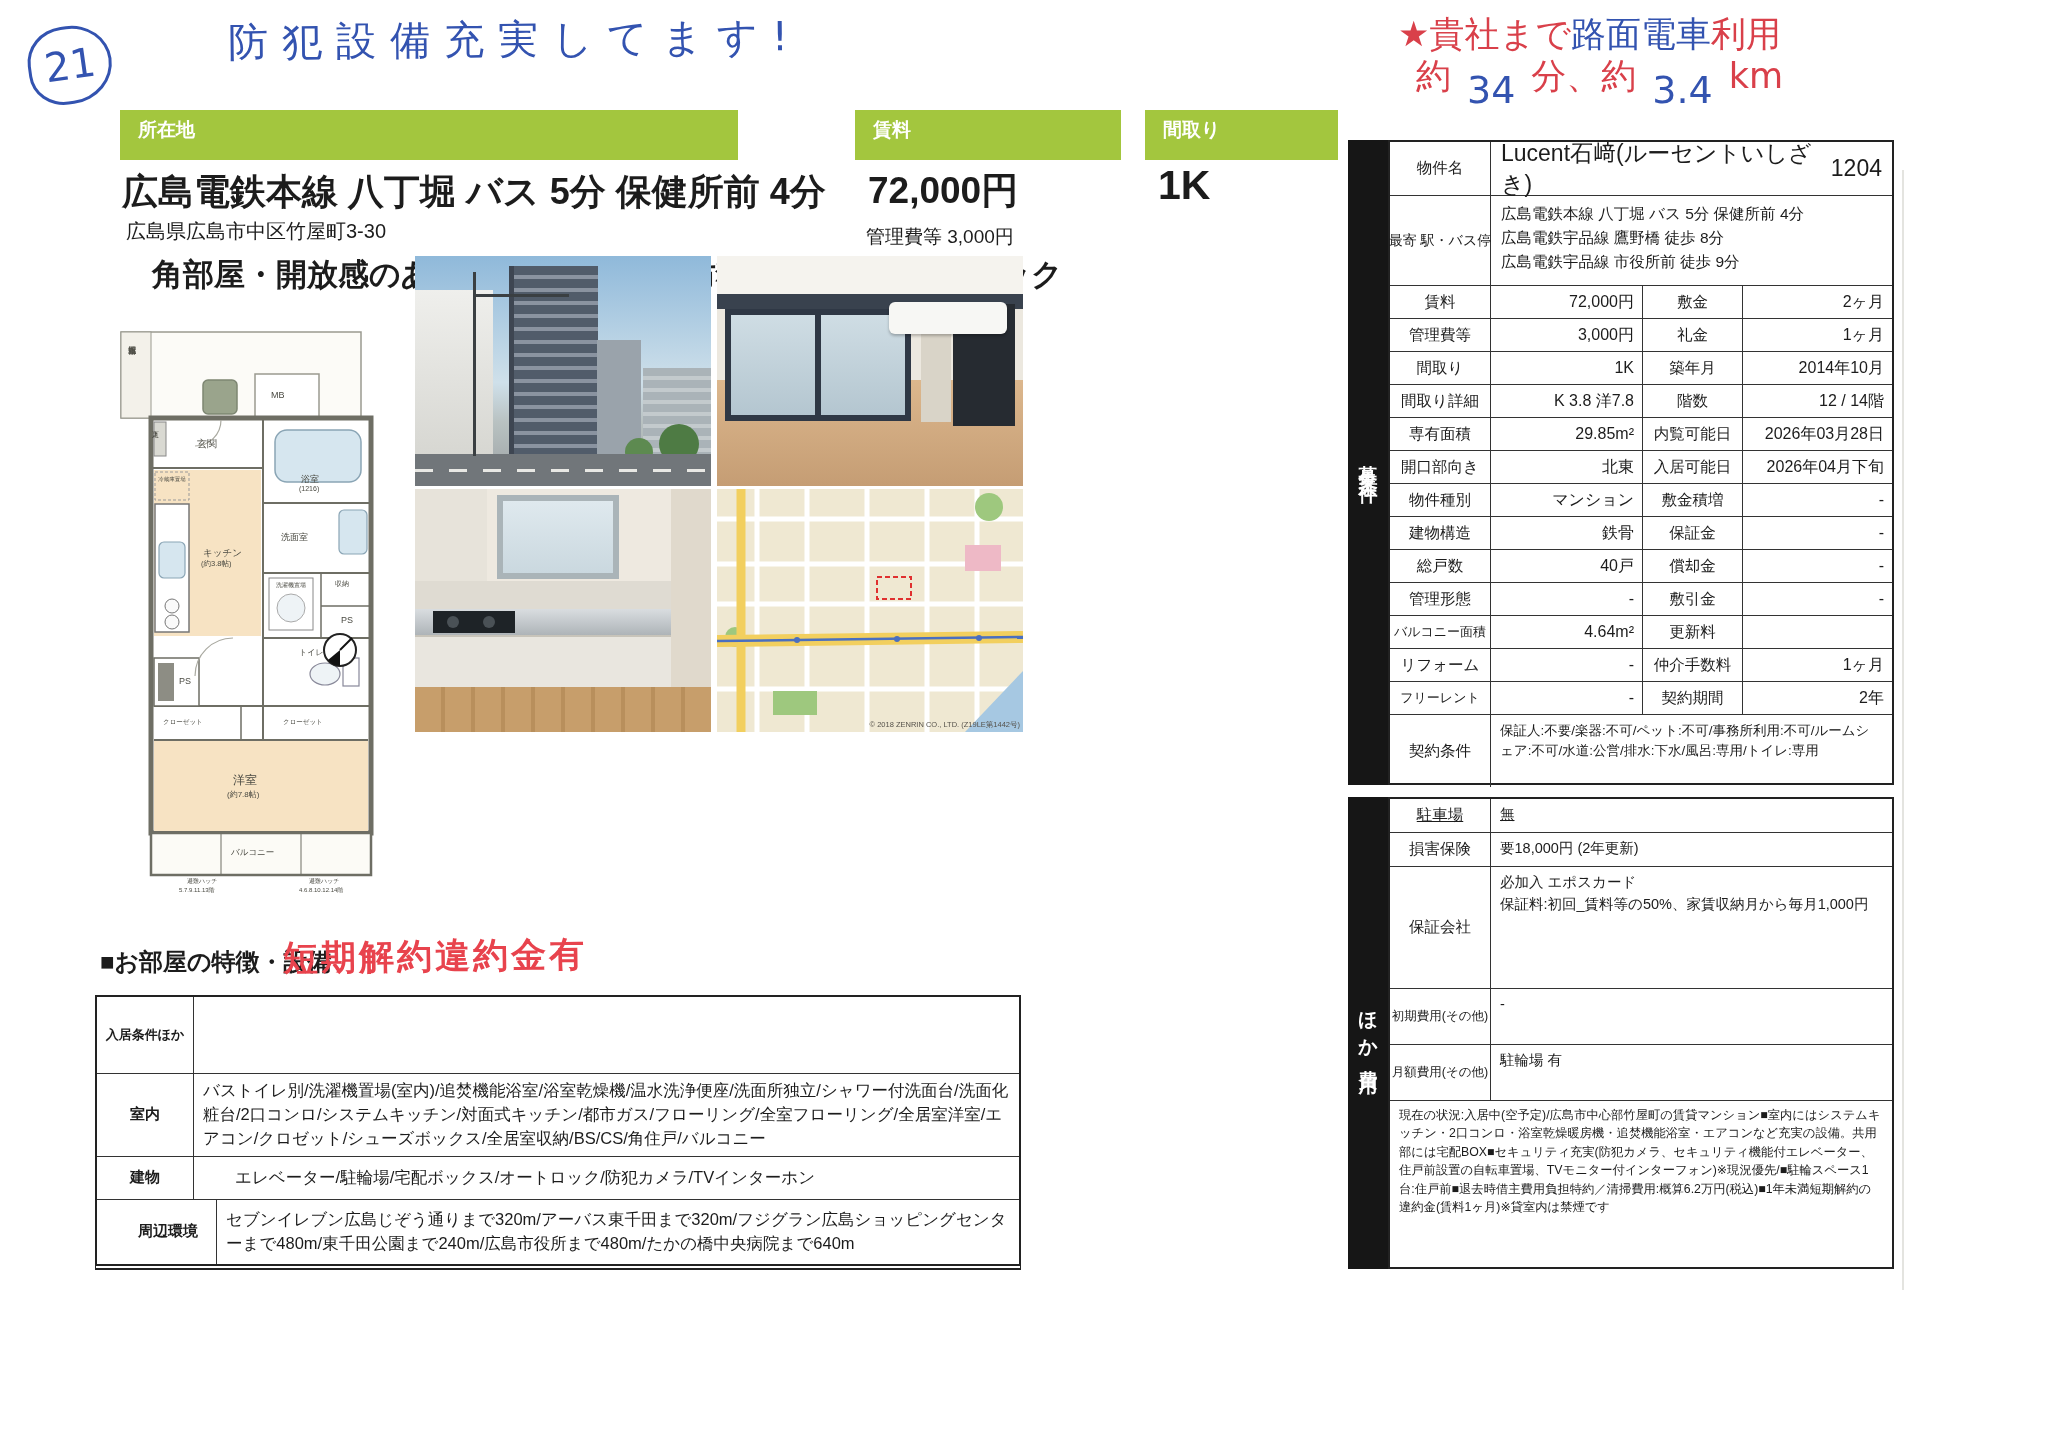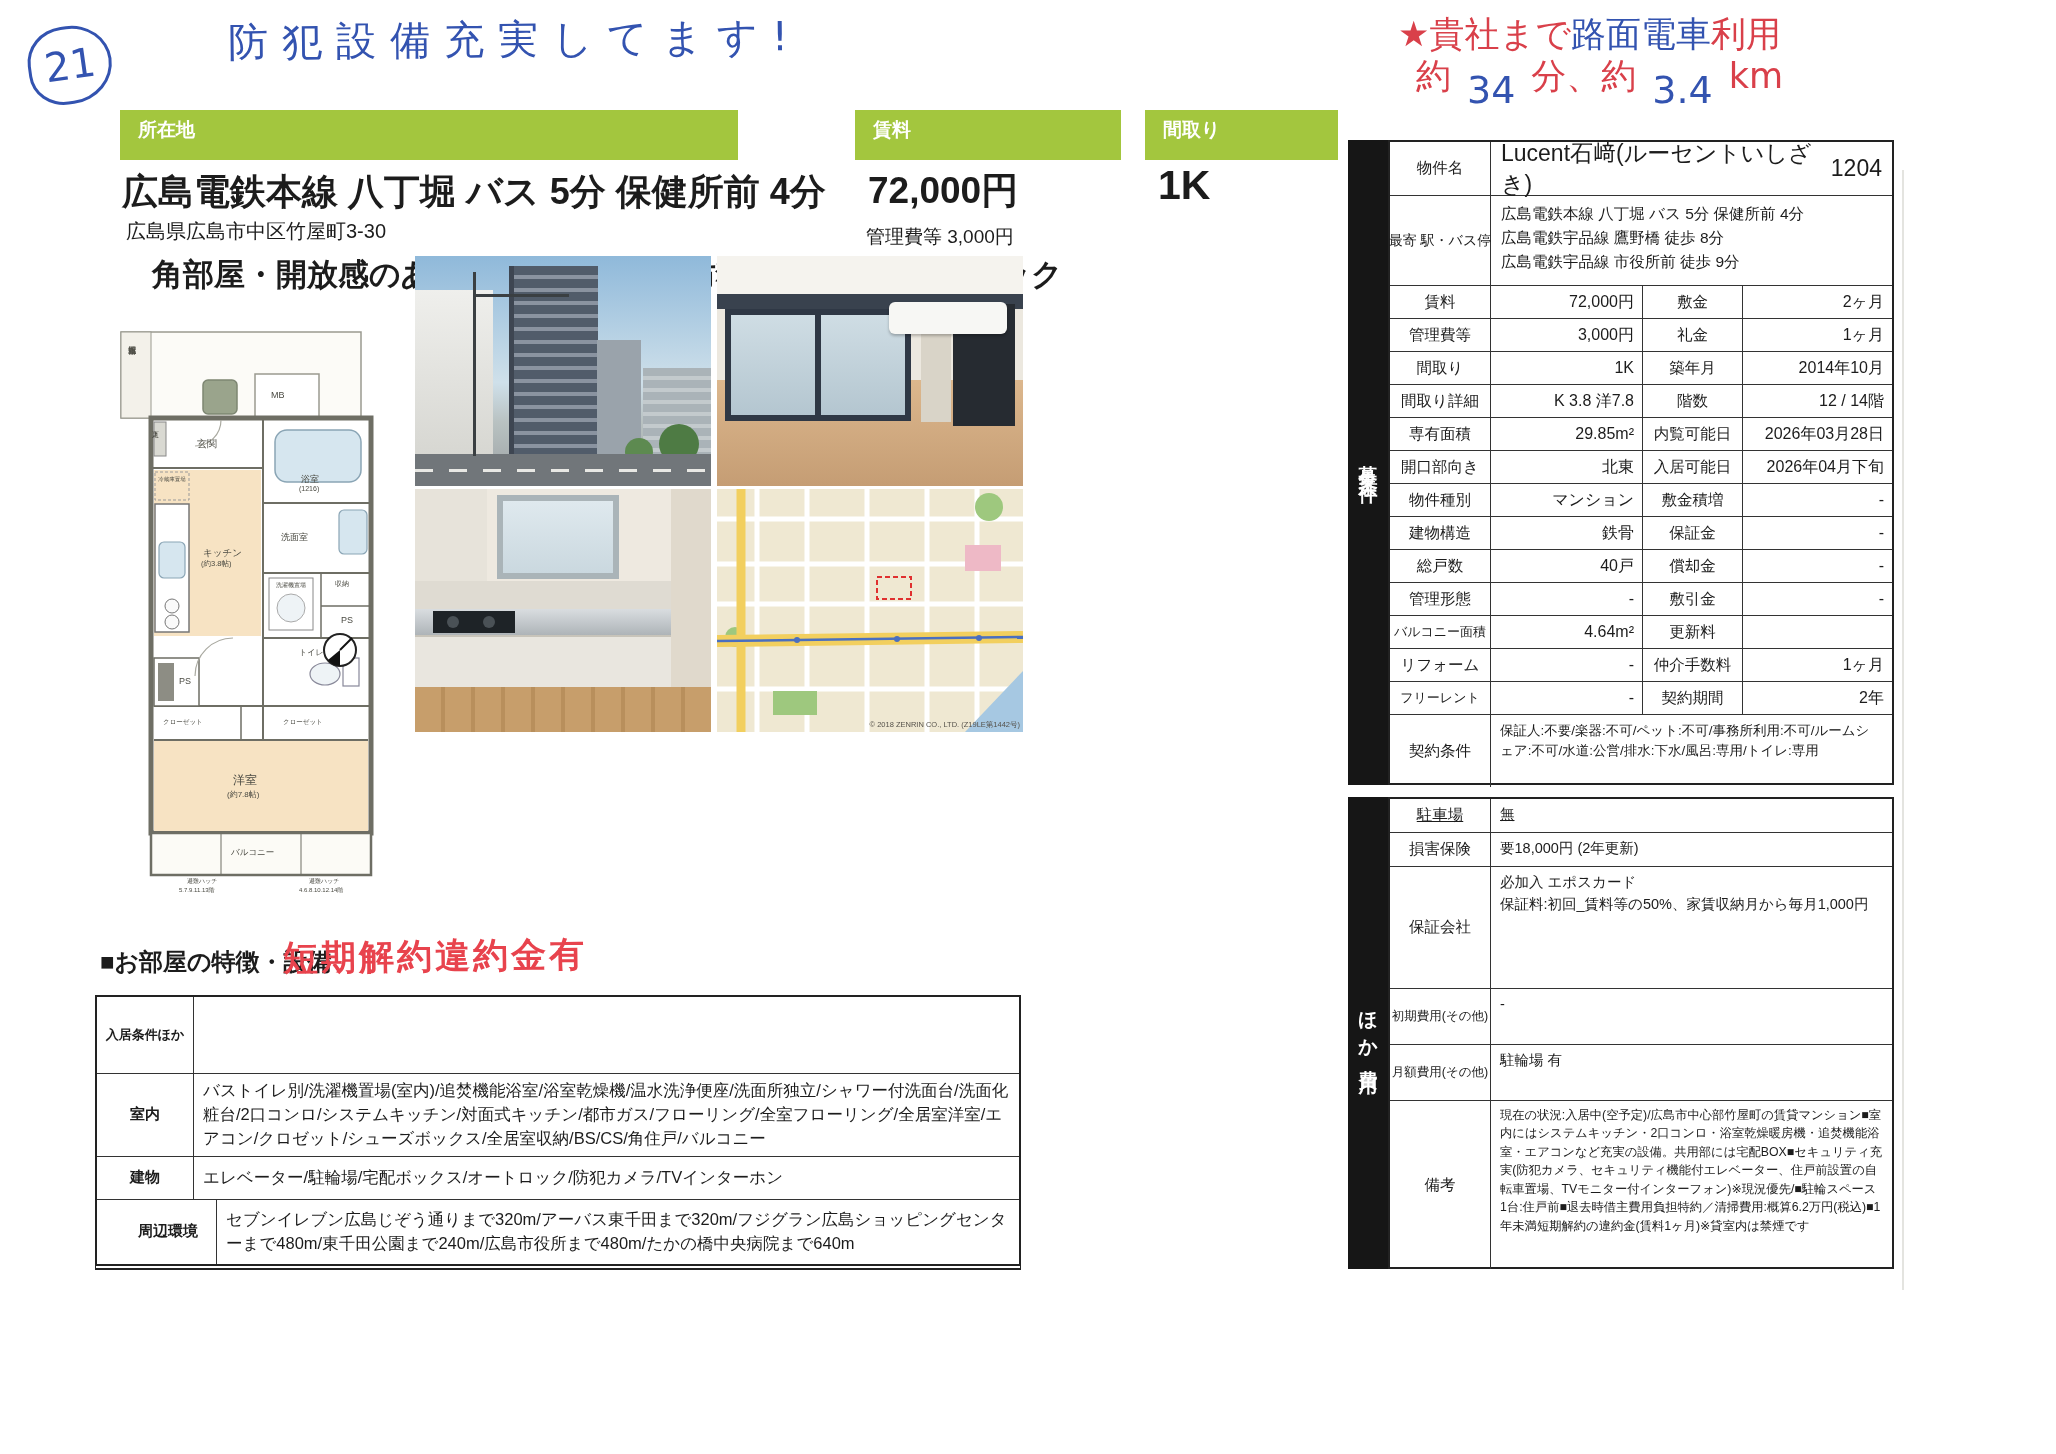--- a/index.html
+++ b/index.html
@@ -296,21 +296,21 @@
 
 <div class="abs ftable" id="features-table">
     <div class="frow" style="min-height: 76px;">
       <div class="flabel small">入居条件ほか</div>
       <div class="fvalue"></div>
     </div>
     <div class="frow" style="min-height: 62px;">
       <div class="flabel">室内</div>
       <div class="fvalue">バストイレ別/洗濯機置場(室内)/追焚機能浴室/浴室乾燥機/温水洗浄便座/洗面所独立/シャワー付洗面台/洗面化粧台/2口コンロ/システムキッチン/対面式キッチン/都市ガス/フローリング/全室フローリング/全居室洋室/エアコン/クロゼット/シューズボックス/全居室収納/BS/CS/角住戸/バルコニー</div>
     </div>
-    <div class="frow" style="min-height: 42px;">
+    <div class="frow" style="min-height: 42px; gap: 32px;">
       <div class="flabel">建物</div>
       <div class="fvalue">エレベーター/駐輪場/宅配ボックス/オートロック/防犯カメラ/TVインターホン</div>
     </div>
     <div class="frow" style="min-height: 64px; padding-left: 23px;">
       <div class="flabel">周辺環境</div>
       <div class="fvalue">セブンイレブン広島じぞう通りまで320m/アーバス東千田まで320m/フジグラン広島ショッピングセンターまで480m/東千田公園まで240m/広島市役所まで480m/たかの橋中央病院まで640m</div>
     </div>
   </div>
 
 <div class="abs ptable">
@@ -433,19 +433,18 @@
       </div>
       <div class="orow" style="height: 56px;">
         <div class="ol small">初期費用(その他)</div>
         <div class="ov">-</div>
       </div>
       <div class="orow" style="height: 56px;">
         <div class="ol small">月額費用(その他)</div>
         <div class="ov">駐輪場 有</div>
       </div>
       <div class="orow" style="height: 168px;">
-        <div class="ol">備考</div>
         <div class="ov tiny">現在の状況:入居中(空予定)/広島市中心部竹屋町の賃貸マンション■室内にはシステムキッチン・2口コンロ・浴室乾燥暖房機・追焚機能浴室・エアコンなど充実の設備。共用部には宅配BOX■セキュリティ充実(防犯カメラ、セキュリティ機能付エレベーター、住戸前設置の自転車置場、TVモニター付インターフォン)※現況優先/■駐輪スペース1台:住戸前■退去時借主費用負担特約／清掃費用:概算6.2万円(税込)■1年未満短期解約の違約金(賃料1ヶ月)※貸室内は禁煙です</div>
       </div>
     </div>
 </div>
 
 <div class="abs edge-line"></div>
 
 </body></html>

